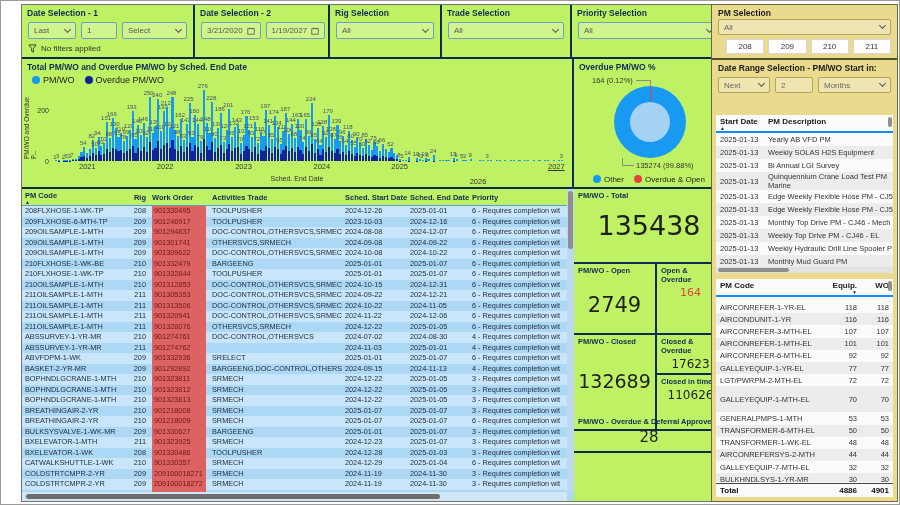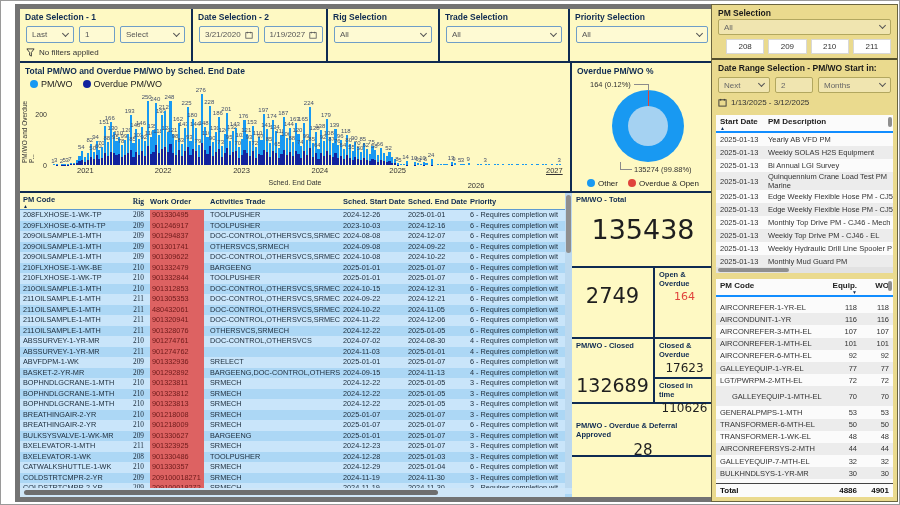--- a/index.html
+++ b/index.html
@@ -1,21 +1,21 @@
 <!DOCTYPE html>
 <html><head>
 <meta charset="utf-8">
 <style>
   * { margin:0; padding:0; box-sizing:border-box; }
   html,body { background:#e8e8e8; }
   body { font-family:"Liberation Sans", sans-serif; }
   #root { position:relative; width:900px; height:505px; background:#fff; border:1px solid #9a9a9a; overflow:hidden; }
 
   
-  .dash { position:absolute; left:14px; top:3px; width:704px; height:498px; background:#fef9c3; border:5px solid #737373; }
+  .dash { position:absolute; left:20px; top:3px; width:704px; height:498px; background:#bef264; border:1px solid #737373; }
   .sec-title { font-size:8.5px; font-weight:bold; color:#0f2b52; padding:3px 5px 1px 5px; }
 
   .filters { position:absolute; left:0; top:0; width:100%; height:54px; border-bottom:2px solid #0f2b52; display:flex; }
   .fsec { position:relative; height:100%; border-right:2px solid #0f2b52; }
   .fsec:last-child { border-right:none; }
   .f-ds1 { width:173px; } .f-ds2 { width:135px; } .f-rig { width:112px; } .f-trade { width:130px; } .f-pri { flex:1; }
   .frow { display:flex; gap:5px; padding:3px 6px 0 6px; }
   .fbox { display:flex; align-items:center; gap:4px; height:17px; padding:0 5px; font-size:8px; color:#555;
           background:rgba(255,255,255,.28); border:1px solid #6f9ec7; border-radius:2px; }
   .fbox.grow { flex:1; }
@@ -49,21 +49,21 @@
 
   
   .wtable { position:absolute; left:0; top:184px; width:552px; bottom:0; overflow:hidden; }
   .wgrid { display:grid; grid-template-columns:97px 30px 60px 133px 65px 62px 1fr; align-items:center; }
   .whead { height:17px; font-size:7.5px; font-weight:bold; color:#0f2b52; border-bottom:1px solid #5f9bd0; }
   .whead > div { padding:0 3px; white-space:nowrap; overflow:hidden; }
   .wrow { height:10.5px; font-size:7.3px; color:#1c2b3a; }
   .wrow > div { padding:0 3px; white-space:nowrap; overflow:hidden; line-height:10.5px; }
   .wrow:nth-child(odd) { background:#c9e5fa; }
   .wrow:nth-child(even) { background:#acd7f5; }
-  .c-rig { text-align:right;font-family:Liberation Serif, serif; }
+  .c-rig { text-align:right; }
   .wo-chip { display:block; background:#dd6262; color:#6e1a1a; padding:0 2px; }
   .sortglyph { font-size:5px; color:#0f2b52; line-height:4px; display:block; }
   .vscroll { position:absolute; right:0; top:0; width:7px; bottom:9px; background:#bcd9ef; }
   .vthumb { position:absolute; left:1px; width:5px; border-radius:3px; background:#8f8f8f; }
   .hscroll { position:absolute; left:0; right:7px; bottom:0; height:9px; background:#cfe6f7; }
   .hthumb { position:absolute; top:2px; height:5px; border-radius:3px; background:#6e6e6e; }
 
   
   .kpis { position:absolute; left:552px; top:184px; right:0; bottom:0; }
   .kcard { position:absolute; border-bottom:2px solid #0f2b52; }
@@ -740,21 +740,21 @@
             </div>
             <div>DOC-CONTROL,OTHERSVCS,SRMECH</div>
             <div>2024-09-22</div>
             <div>2024-12-21</div>
             <div>6 - Requires completion wit</div>
           </div>
           <div class="wgrid wrow">
             <div>211OILSAMPLE-1-MTH</div>
             <div class="c-rig">211</div>
             <div>
-              <span class="wo-chip">480432061</span>
+              <span class="wo-chip">901313506</span>
             </div>
             <div>DOC-CONTROL,OTHERSVCS,SRMECH</div>
             <div>2024-10-22</div>
             <div>2024-11-05</div>
             <div>6 - Requires completion wit</div>
           </div>
           <div class="wgrid wrow">
             <div>211OILSAMPLE-1-MTH</div>
             <div class="c-rig">211</div>
             <div>
@@ -960,29 +960,30 @@
           <div class="hthumb" style="left:4px;width:76%"></div>
         </div>
     </div>
 
     <div class="kpis">
       <div class="kcard" style="left:0;right:0;top:0;height:75px">
         <div class="klabel">PM/WO - Total</div>
         <div class="kval" style="font-size:27px;margin-top:8px">135438</div>
       </div>
       <div class="kcard" style="left:0;right:0;top:75px;height:71px">
+        <div class="klabel">PM/WO - Open</div>
         <div class="kval" style="font-size:21px;margin-top:16px;width:81px">2749</div>
         <div class="ksplit">
           <div class="ksub" style="height:36px">
             <div class="klabel">Open &amp; Overdue</div>
             <div class="kval" style="font-size:11px;color:#e0443c">164</div>
           </div>
         </div>
       </div>
-      <div class="kcard" style="left:0;right:0;top:146px;height:65px">
+      <div class="kcard" style="left:0;right:0;top:146px;height:96px">
         <div class="klabel">PM/WO - Closed</div>
         <div class="kval" style="font-size:19px;margin-top:22px;width:81px">132689</div>
         <div class="ksplit">
           <div class="ksub" style="height:40px">
             <div class="klabel">Closed &amp; Overdue</div>
             <div class="kval" style="font-size:12px">17623</div>
           </div>
           <div class="ksub" style="height:40px">
             <div class="klabel">Closed in time</div>
             <div class="kval" style="font-size:12px">110626</div>
@@ -1019,28 +1020,20 @@
           <span class="chev"></span>
       </div>
       <div class="ybox" style="width:38px">
         <span>2</span>
       </div>
       <div class="ybox" style="flex:1">
         <span>Months</span>
           <span class="chev"></span>
       </div>
     </div>
-    <div class="daterange">
-      <svg class="icon" width="9" height="9" viewBox="0 0 10 10">
-          <rect x="1" y="2" width="8" height="7" fill="none" stroke="#333"></rect>
-          <line x1="3" y1="1" x2="3" y2="3" stroke="#333"></line>
-          <line x1="7" y1="1" x2="7" y2="3" stroke="#333"></line>
-        </svg>
-      <span>1/13/2025 - 3/12/2025</span>
-    </div>
 
     <div class="ytable" style="top:110px;height:158px">
       <div class="hdr">
         <div class="st-date"><span>Start Date</span><span class="sortglyph">▲</span></div>
         <div class="st-desc">PM Description</div>
       </div>
       <div id="stbody">
           <div class="yrow" style="min-height: 13px;">
             <div class="st-date">2025-01-13</div>
             <div class="st-desc">Yearly AB VFD PM</div>
@@ -1127,21 +1120,21 @@
           <div class="yrow" style="height: 12.2px;">
             <div class="pc-code">GALLEYEQUIP-1-YR-EL</div>
             <div class="pc-num">77</div>
             <div class="pc-num">77</div>
           </div>
           <div class="yrow" style="height: 12.2px;">
             <div class="pc-code">LGT/PWRPM-2-MTH-EL</div>
             <div class="pc-num">72</div>
             <div class="pc-num">72</div>
           </div>
-          <div class="yrow" style="height: 20px; padding-left: 12px;">
+          <div class="yrow" style="height: 26px;">
             <div class="pc-code">GALLEYEQUIP-1-MTH-EL</div>
             <div class="pc-num">70</div>
             <div class="pc-num">70</div>
           </div>
           <div class="yrow" style="height: 12.2px;">
             <div class="pc-code">GENERALPMPS-1-MTH</div>
             <div class="pc-num">53</div>
             <div class="pc-num">53</div>
           </div>
           <div class="yrow" style="height: 12.2px;">

